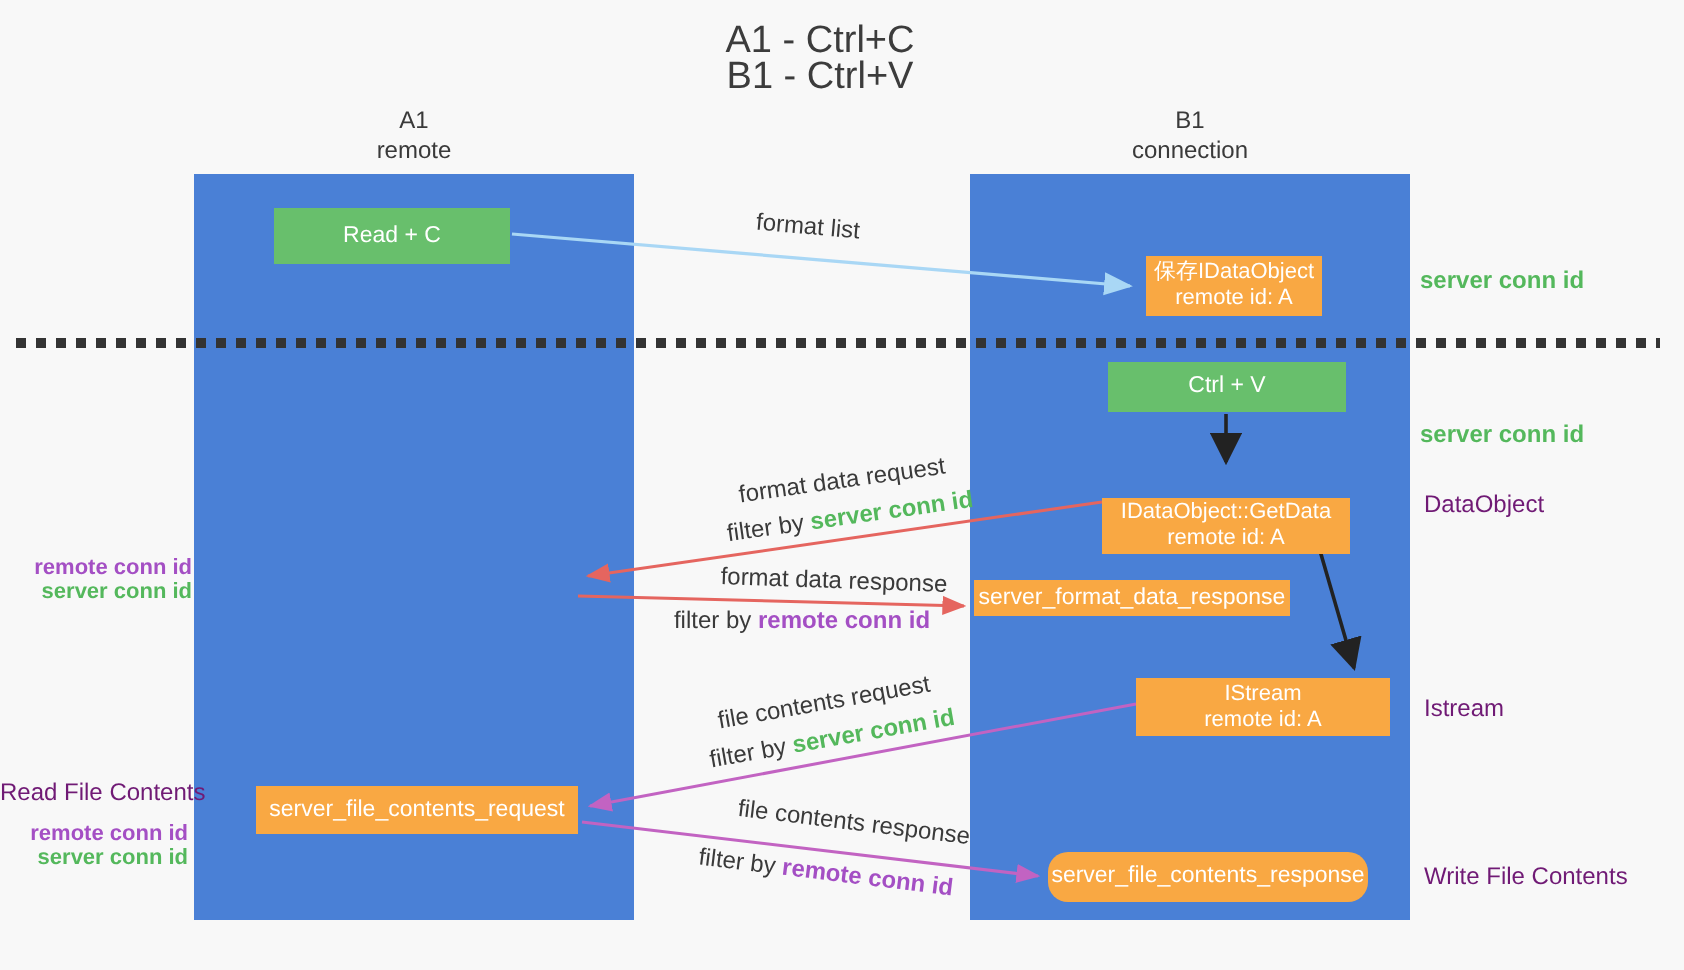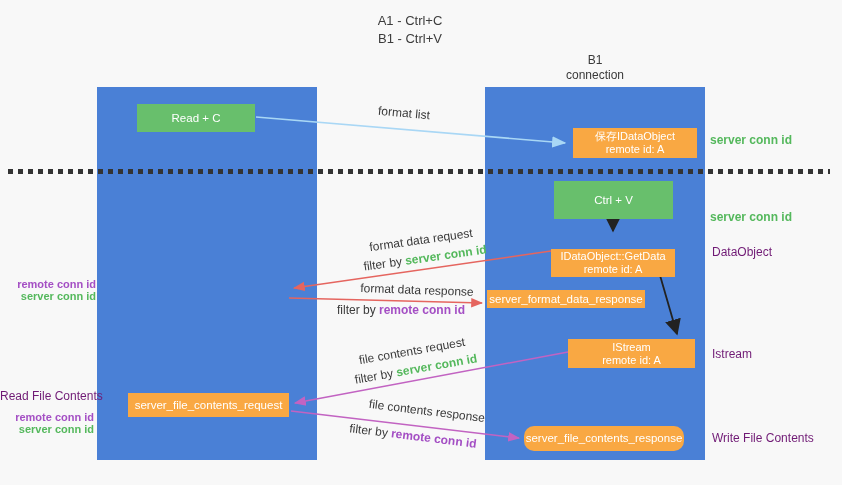--- a/index.html
+++ b/index.html
@@ -5,21 +5,21 @@
   html,body{margin:0;padding:0;background:#f8f8f8;}
   #canvas{
     position:relative;width:842px;height:485px;overflow:hidden;
     background:#f8f8f8;
     font-family:"Liberation Sans",sans-serif;
     color:#3a3a3a;
   }
   .abs{position:absolute;}
   .title{
     left:260px;top:12px;width:300px;text-align:center;
-    font-size:13px;line-height:18px;color:#3c3c3c;
+    font-size:19px;line-height:18px;color:#3c3c3c;
   }
   .lane{background:#4a80d6;}
   .lane-a1{left:97px;top:87px;width:220px;height:373px;}
   .lane-b1{left:485px;top:87px;width:220px;height:373px;}
   .lane-header{
     width:220px;text-align:center;font-size:12px;line-height:15px;color:#3a3a3a;top:53px;
   }
   .lane-header.a1{left:97px;}
   .lane-header.b1{left:485px;}
   .node{
@@ -50,20 +50,24 @@
 </head>
 <body>
 
 <div id="canvas">
 
   <div class="abs title">
     <div>A1 - Ctrl+C</div>
     <div>B1 - Ctrl+V</div>
   </div>
 
+  <div class="abs lane-header a1">
+    <div>A1</div>
+    <div>remote</div>
+  </div>
   <div class="abs lane-header b1">
     <div>B1</div>
     <div>connection</div>
   </div>
 
   <div class="abs lane lane-a1"></div>
   <div class="abs lane lane-b1"></div>
 
   <div class="abs divider"></div>
 
@@ -87,25 +91,25 @@
     <line x1="551" y1="251" x2="294" y2="288" stroke="#e5655f" stroke-width="1.5" marker-end="url(#mRed)"></line>
     <line x1="289" y1="298" x2="482" y2="303" stroke="#e5655f" stroke-width="1.5" marker-end="url(#mRed)"></line>
     <line x1="657" y1="265" x2="677" y2="334" stroke="#222222" stroke-width="1.8" marker-end="url(#mBlk)"></line>
     <line x1="568" y1="352" x2="295" y2="403" stroke="#c263c2" stroke-width="1.5" marker-end="url(#mMag)"></line>
     <line x1="291" y1="411" x2="519" y2="438" stroke="#c263c2" stroke-width="1.5" marker-end="url(#mMag)"></line>
   </svg>
 
   <div class="abs node green" style="left:137px;top:104px;width:118px;height:28px;">
     <div>Read + C</div>
   </div>
-  <div class="abs node orange" style="left:573px;top:128px;width:124px;height:30px;font-size:11px;justify-content:center;">
+  <div class="abs node orange" style="left:573px;top:128px;width:88px;height:30px;font-size:11px;justify-content:center;">
     <div>保存IDataObject</div>
     <div>remote id: A</div>
   </div>
-  <div class="abs node green" style="left:554px;top:181px;width:119px;height:38px;">
+  <div class="abs node green" style="left:554px;top:181px;width:119px;height:25px;">
     <div>Ctrl + V</div>
   </div>
   <div class="abs node orange" style="left:551px;top:237px;width:124px;height:28px;font-size:11px;margin-top:12px;">
     <div>IDataObject::GetData</div>
     <div>remote id: A</div>
   </div>
   <div class="abs node orange" style="left:568px;top:339px;width:127px;height:29px;font-size:11px;">
     <div>IStream</div>
     <div>remote id: A</div>
   </div>

